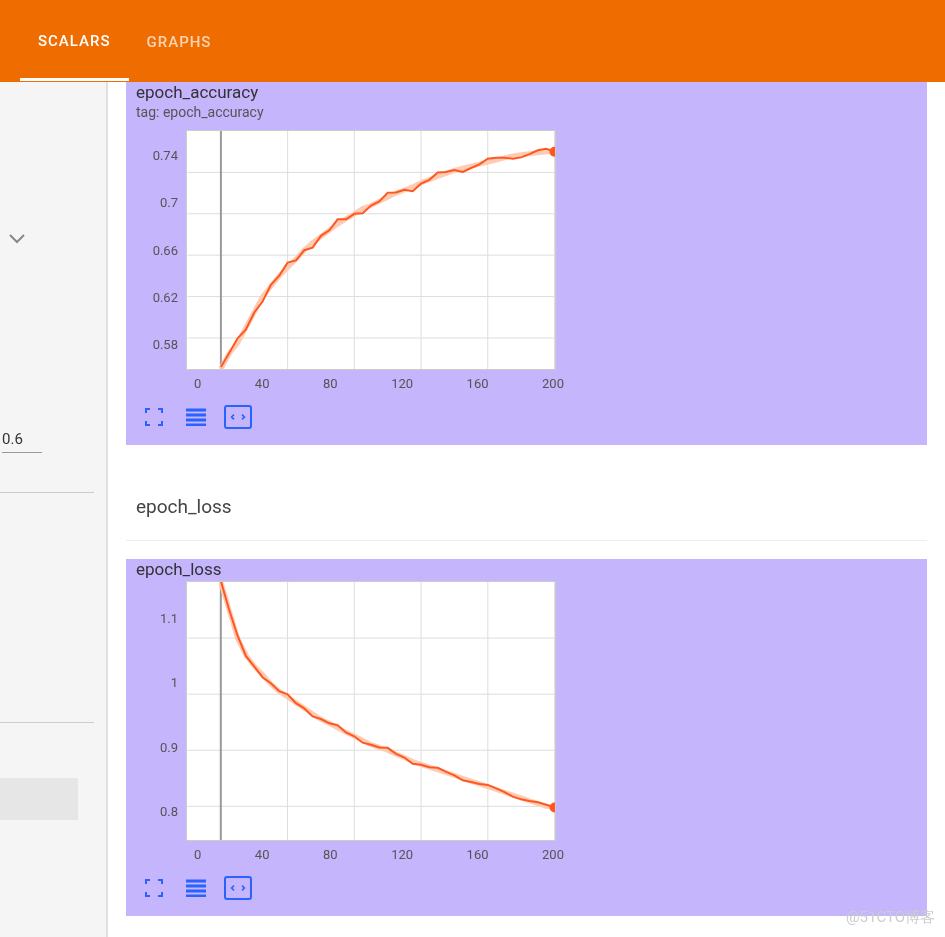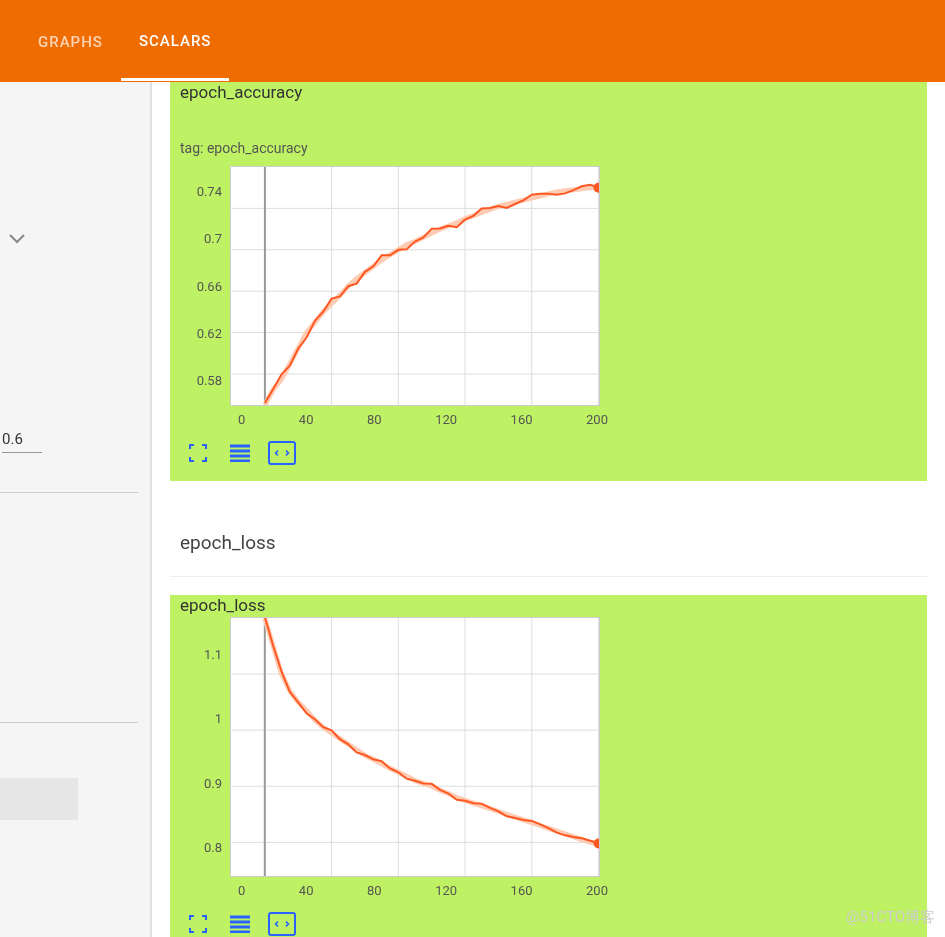--- a/index.html
+++ b/index.html
@@ -2,47 +2,47 @@
 <html><head>
 <meta charset="utf-8">
 <style>
 * { box-sizing: border-box; margin: 0; padding: 0; }
 body { font-family: Roboto, "Helvetica Neue", Arial, sans-serif; background: #fff; width: 945px; height: 937px; overflow: hidden; position: relative; }
 .header { background: #ef6c00; height: 82px; display: flex; align-items: center; padding: 0 20px; }
 .tab { color: #fff; font-size: 15px; font-weight: 500; letter-spacing: 1px; padding: 30px 18px 28px; cursor: pointer; position: relative; }
 .tab.active { border-bottom: 3px solid #fff; }
 .tab.inactive { opacity: 0.7; }
 .layout { display: flex; height: calc(100% - 82px); }
-.sidebar { width: 152px; background: #f5f5f5; border-right: 2px solid #e0e0e0; padding: 20px 12px; position: relative; }
+.sidebar { width: 108px; background: #f5f5f5; border-right: 2px solid #e0e0e0; padding: 20px 12px; position: relative; }
 .side-chevron { position: absolute; top: 148px; left: 8px; color: #888; }
 .side-val { position: absolute; top: 348px; left: 2px; font-size: 15px; color: #333; border-bottom: 1px solid #999; padding-bottom: 4px; width: 40px; }
 .side-hr1 { position: absolute; top: 410px; left: 0; right: 12px; border: none; border-top: 1px solid #ccc; }
 .side-hr2 { position: absolute; top: 640px; left: 0; right: 12px; border: none; border-top: 1px solid #ccc; }
 .side-box { position: absolute; top: 696px; left: 0; width: 78px; height: 42px; background: #e6e6e6; }
 .main { flex: 1; overflow-y: auto; padding: 0 18px 20px; }
-.card { background: #bef264; margin: 0 0 22px 0; padding: 0 10px 12px; }
+.card { background: #c4b5fd; margin: 0 0 22px 0; padding: 0 10px 12px; }
 .chart-title { font-size: 17px; color: #333; padding: 0 0 2px; }
-.chart-tag { font-size: 14px; color: #555; padding-bottom: 10px; margin-top: 36px; }
+.chart-tag { font-size: 14px; color: #555; padding-bottom: 10px; }
 .section-title { font-size: 19px; color: #444; padding: 28px 10px 22px; border-bottom: 1px solid #eee; margin-bottom: 18px; }
 .chart-wrap { display: flex; align-items: center; }
 .ylabels { display: flex; flex-direction: column; justify-content: space-between; text-align: right; font-size: 13px; color: #555; padding-right: 8px; width: 50px; }
 .plot { border: 1px solid #ccc; background: #fff; position: relative; }
 .xlabels { display: flex; justify-content: space-between; font-size: 13px; color: #555; padding: 6px 0 0 58px; }
 .toolbar { display: flex; gap: 14px; padding: 14px 4px 4px; }
 .tbtn { width: 28px; height: 24px; display: flex; align-items: center; justify-content: center; cursor: pointer; }
 .tbtn.boxed { border: 2px solid #2962ff; border-radius: 3px; padding: 2px 4px; }
 .tbtn svg { stroke: #2962ff; fill: none; stroke-width: 2; }
 .watermark { position: absolute; right: 10px; bottom: 10px; color: #ccc; font-size: 15px; }
 </style>
 </head>
 <body>
 
 <div class="header">
+  <div class="tab active">SCALARS</div>
   <div class="tab inactive">GRAPHS</div>
-  <div class="tab active">SCALARS</div>
 </div>
 
 <div class="layout">
   <div class="sidebar">
     <div class="side-chevron">
       <svg width="18" height="12" viewBox="0 0 18 12">
           <path d="M2 2 L9 9 L16 2" stroke="#888" stroke-width="2" fill="none"></path>
         </svg>
     </div>
     <div class="side-val">0.6</div>

